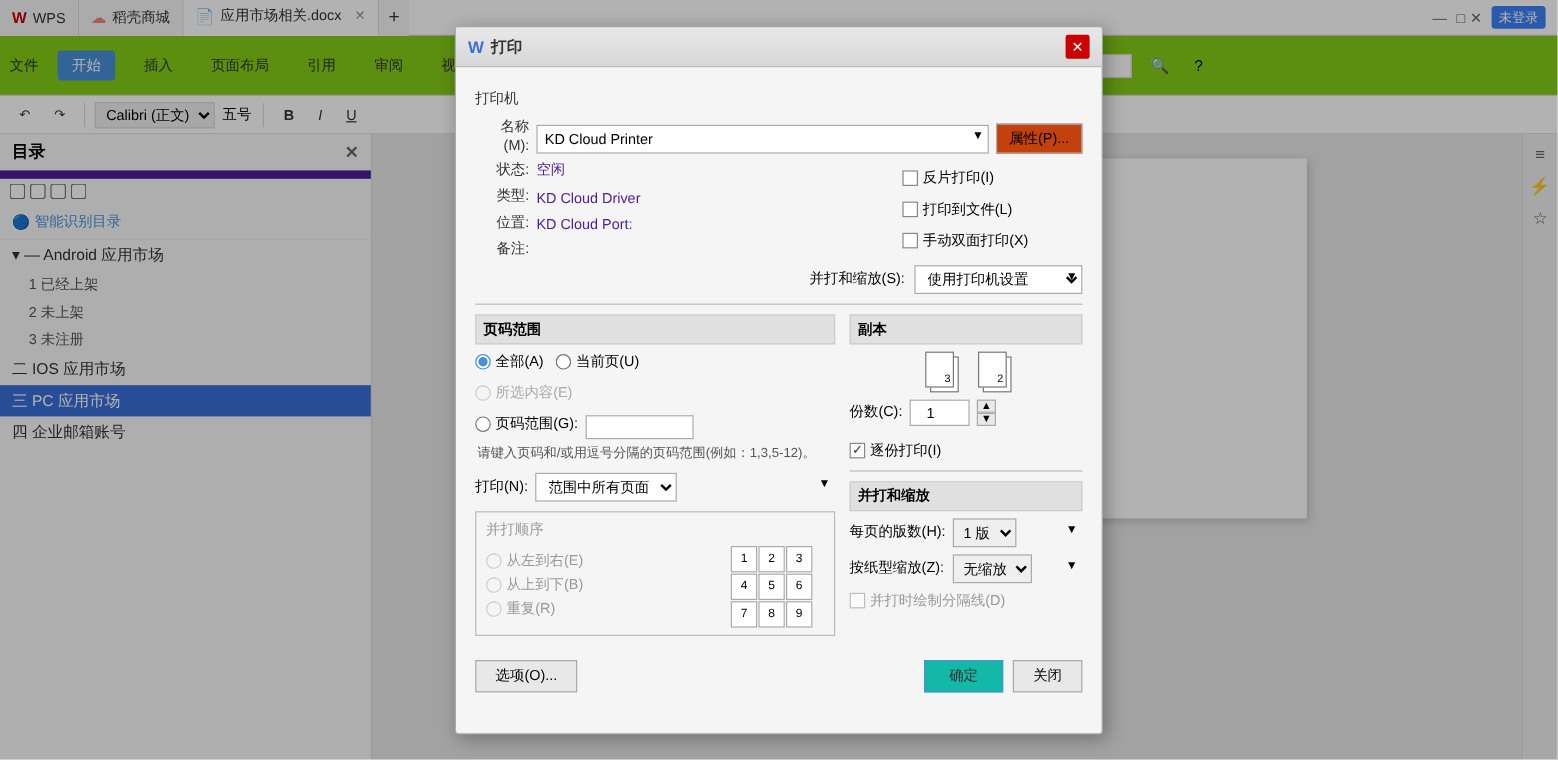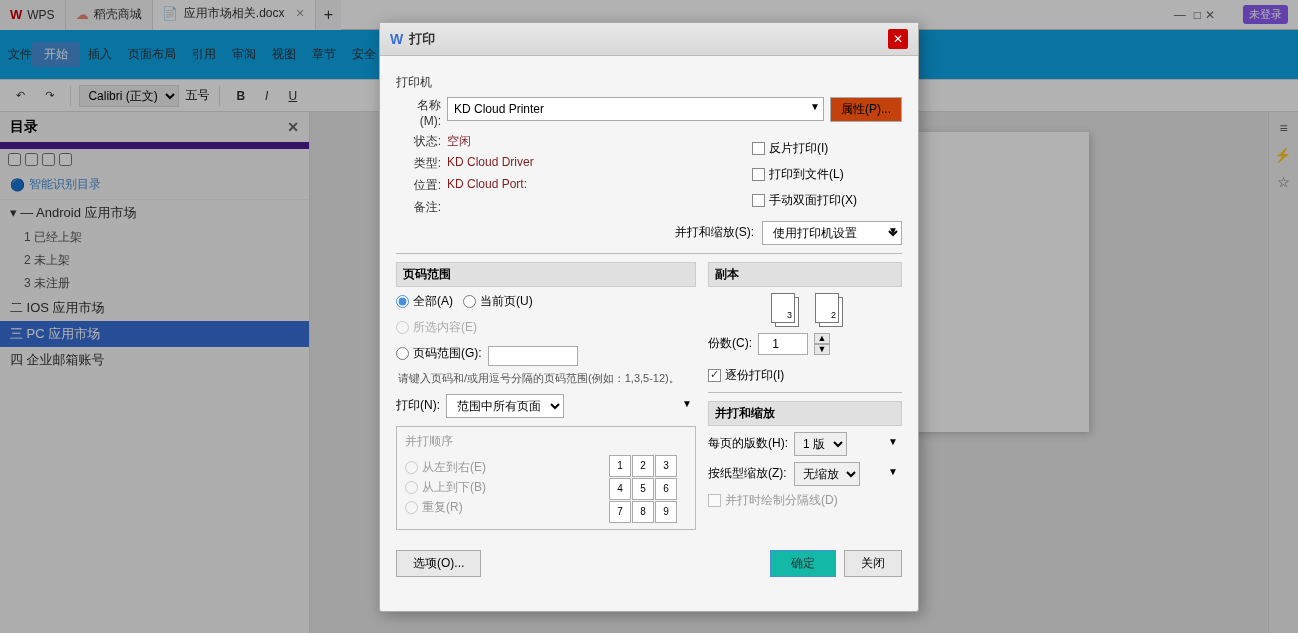--- a/index.html
+++ b/index.html
@@ -18,27 +18,27 @@
       display: flex; align-items: center; font-size: 12px;
     }
     .tab-item {
       display: inline-flex; align-items: center; height: 30px; padding: 0 10px;
       border-right: 1px solid #ddd; font-size: 12px; color: #333; gap: 5px;
       background: #f5f5f5;
     }
     .tab-item.active { background: #fff; border-bottom: 2px solid #fff; }
     .tab-close { margin-left: 6px; color: #999; font-size: 11px; cursor: pointer; }
     .title-right { margin-left: auto; display: flex; align-items: center; gap: 8px; padding-right: 10px; font-size: 12px; color: #666; }
-    .title-btn { padding: 2px 6px; font-size: 11px; background: #8b5cf6; color: #fff; border-radius: 3px; cursor: pointer; margin-left: 20px; }
+    .title-btn { padding: 2px 6px; font-size: 11px; background: #3b82f6; color: #fff; border-radius: 3px; cursor: pointer; }
 
     
     .toolbar-area {
       position: absolute; top: 30px; left: 0; width: 100%; height: 50px;
-      background: #0ea5e9; border-bottom: 1px solid #ddd;
-      display: flex; align-items: center; padding: 0 8px; gap: 0; font-size: 12px;
+      background: #84cc16; border-bottom: 1px solid #ddd;
+      display: flex; align-items: center; padding: 0 8px; gap: 16px; font-size: 12px;
     }
     .toolbar-btn {
       padding: 3px 8px; border: none; background: transparent; cursor: pointer;
       font-size: 12px; color: #333; border-radius: 3px;
     }
     .toolbar-btn.accent { background: #4a90d9; color: #fff; padding: 4px 12px; border-radius: 3px; }
     .separator { width: 1px; height: 20px; background: #ddd; margin: 0 4px; }
     .font-select { border: 1px solid #ddd; padding: 2px 4px; font-size: 12px; width: 100px; }
 
     
@@ -105,23 +105,23 @@
       background: #c00; color: #fff; border: none; cursor: pointer;
       font-size: 12px; display: flex; align-items: center; justify-content: center;
       border-radius: 2px;
     }
     .dialog-body { padding: 10px 16px; font-size: 12px; }
 
     
     .section-title {
       font-size: 12px; color: #333; margin-bottom: 6px; margin-top: 8px;
     }
-    .field-row { display: flex; align-items: flex-start; margin-bottom: 5px; gap: 6px; }
+    .field-row { display: flex; align-items: flex-end; margin-bottom: 5px; gap: 6px; }
     .field-label { width: 45px; font-size: 12px; color: #333; text-align: right; flex-shrink: 0; }
-    .field-value { font-size: 12px; color: #7f1d1d; }
+    .field-value { font-size: 12px; color: #4c1d95; }
     .prop-btn {
       padding: 3px 10px; background: #c2410c; border: 1px solid #aaa;
       font-size: 12px; cursor: pointer; white-space: nowrap;
     }
     .checkbox-row { display: flex; align-items: center; gap: 4px; margin-bottom: 4px; font-size: 12px; }
     .cb { width: 13px; height: 13px; border: 1px solid #888; background: #fff; flex-shrink: 0; }
     .cb.checked { background: #fff; position: relative; }
     .cb.checked::after { content: '✓'; position: absolute; top: -2px; left: 1px; font-size: 11px; color: #333; }
 
     

